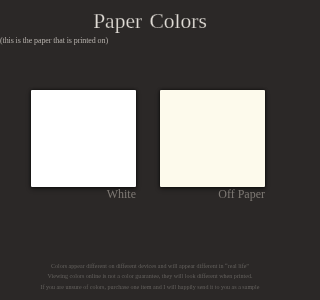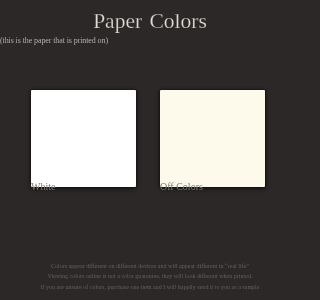--- a/index.html
+++ b/index.html
@@ -44,23 +44,23 @@
   .chip{
     position:absolute;
     border-radius:1px;
     box-shadow:0 0 3px rgba(0,0,0,0.80), 0 2px 5px rgba(0,0,0,0.45);
     pointer-events:auto;
   }
   .chip1{ left:31px;  top:90px; width:105px; height:97px; }
   .chip2{ left:160px; top:90px; width:105px; height:97px; }
 
   .label{
-    position:absolute; top:183px; width:105px;
-    text-align:left;
-    font-size:10px; line-height:8px;
+    position:absolute; top:190px; width:105px;
+    text-align:right;
+    font-size:12px; line-height:8px;
     color:#7e7974;
     pointer-events:auto;
   }
   .label1{ left:31px; }
   .label2{ left:160px; }
 
   .disclaimer{
     position:absolute; left:0; top:260.5px; width:300px;
     text-align:center;
     font-size:6.05px; line-height:10.8px;
@@ -75,21 +75,21 @@
   <div class="title">Paper Colors</div>
 
   <div class="subtitle">(this is the paper that is printed on)</div>
 
   <div class="swatch-row">
 
     <div class="chip chip1" style="background: rgb(255, 255, 255);"></div>
     <div class="label label1">White</div>
 
     <div class="chip chip2" style="background: rgb(253, 250, 236);"></div>
-    <div class="label label2">Off Colors</div>
+    <div class="label label2">Off Paper</div>
 
   </div>
 
   <div class="disclaimer">
     <div>Colors appear different on different devices and will appear different in “real life”</div>
     <div>Viewing colors online is not a color guarantee, they will look different when printed.</div>
     <div>If you are unsure of colors, purchase one item and I will happily send it to you as a sample</div>
   </div>
 
 </div>

